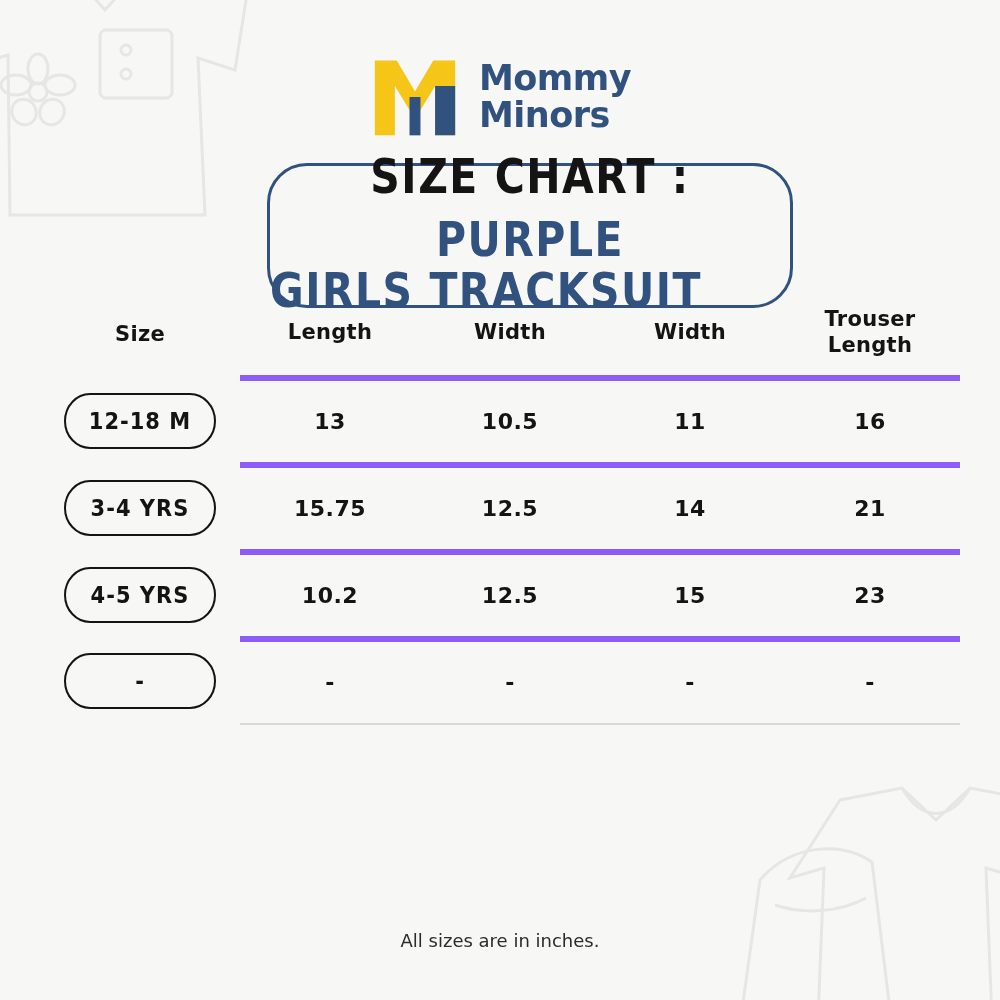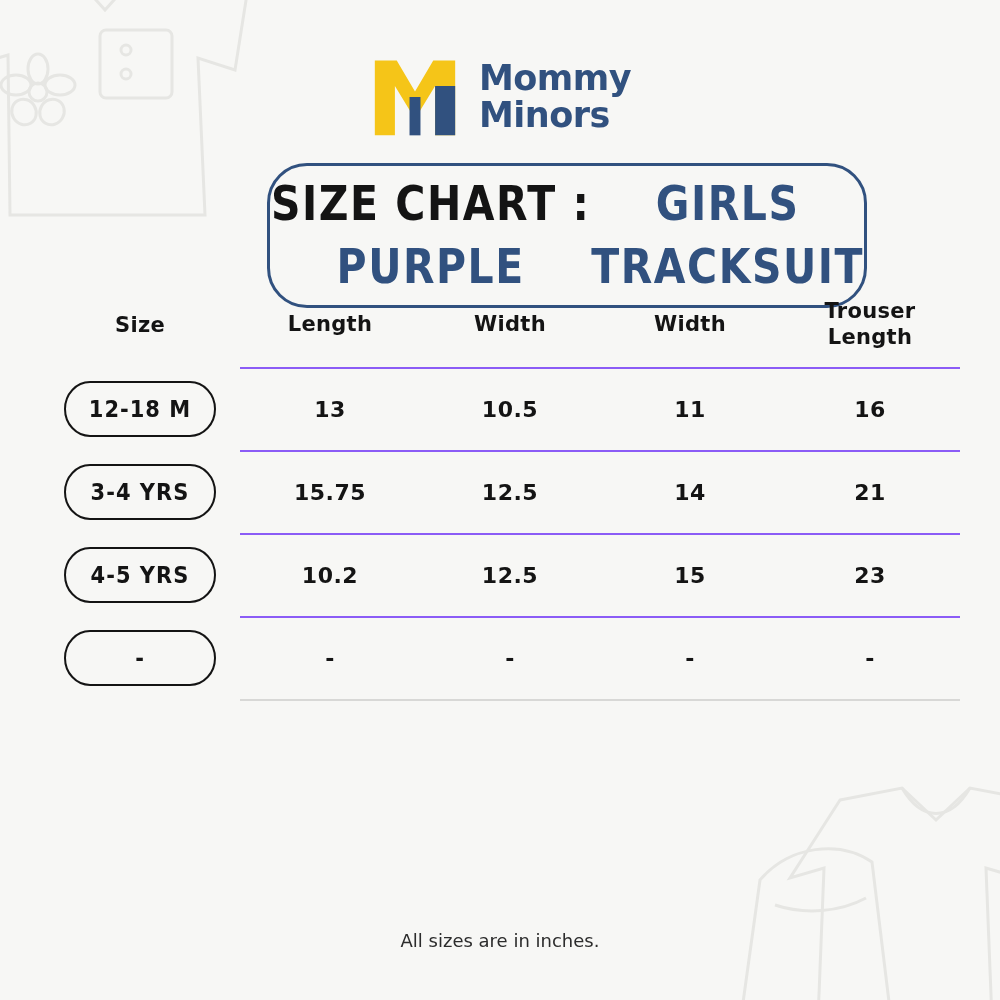--- a/index.html
+++ b/index.html
@@ -46,28 +46,29 @@
     font-weight: bold;
     font-size: 35px;
     letter-spacing: -0.5px;
   }
 
   
   .title-plate {
     position: absolute;
     top: 163px;
     left: 267px;
-    width: 600px;
+    width: 526px;
     height: 145px;
     box-sizing: border-box;
     border: 3px solid #31517f;
     border-radius: 40px;
     background: transparent;
     display: flex;
-    align-items: center;
+    flex-direction: column;
+    align-items: flex-start;
     justify-content: center;
     text-align: center;
   }
   .title-line {
     font-family: "DejaVu Sans", sans-serif;
     font-weight: bold;
     font-size: 41px;
     letter-spacing: 1.5px;
     line-height: 1.32;
     text-transform: uppercase;
@@ -79,42 +80,42 @@
   
   .table-wrap {
     position: absolute;
     top: 288px;
     left: 0;
     width: 1000px;
   }
   table.size-chart {
     border-collapse: collapse;
     width: 920px;
-    margin: 8px auto;
+    margin: 16px auto;
     table-layout: fixed;
   }
   table.size-chart th,
   table.size-chart td {
     text-align: center;
     vertical-align: middle;
   }
   th.col-head {
     font-family: "DejaVu Sans", sans-serif;
     font-weight: bold;
     font-size: 21px;
     color: #141414;
     padding: 2px 0 16px 0;
     line-height: 1.25;
     letter-spacing: 0.3px;
   }
   th.col-head.size-head {
     width: 200px;
   }
   tbody tr td {
-    border-top: 2px solid #8b5cf6;
+    border-top: 6px solid #8b5cf6;
     height: 79px;
     font-family: "DejaVu Sans", sans-serif;
     font-weight: bold;
     font-size: 22px;
     color: #141414;
     letter-spacing: 0.5px;
   }
   tbody tr:last-child td {
     border-bottom: 2px solid #d8d8d6;
   }

